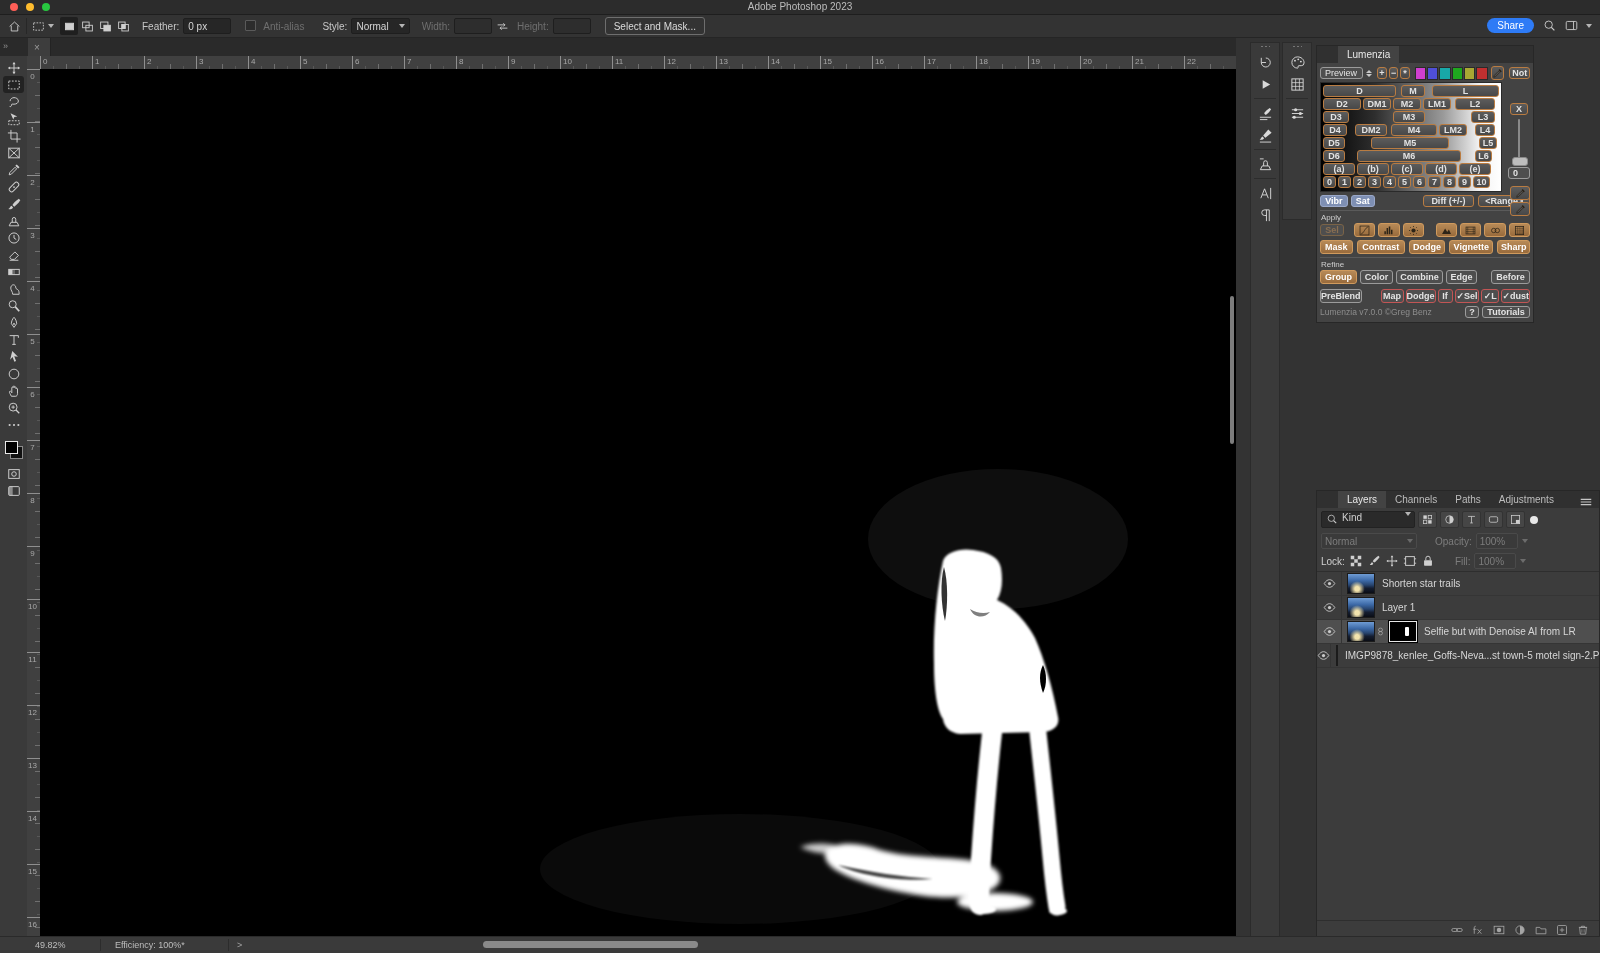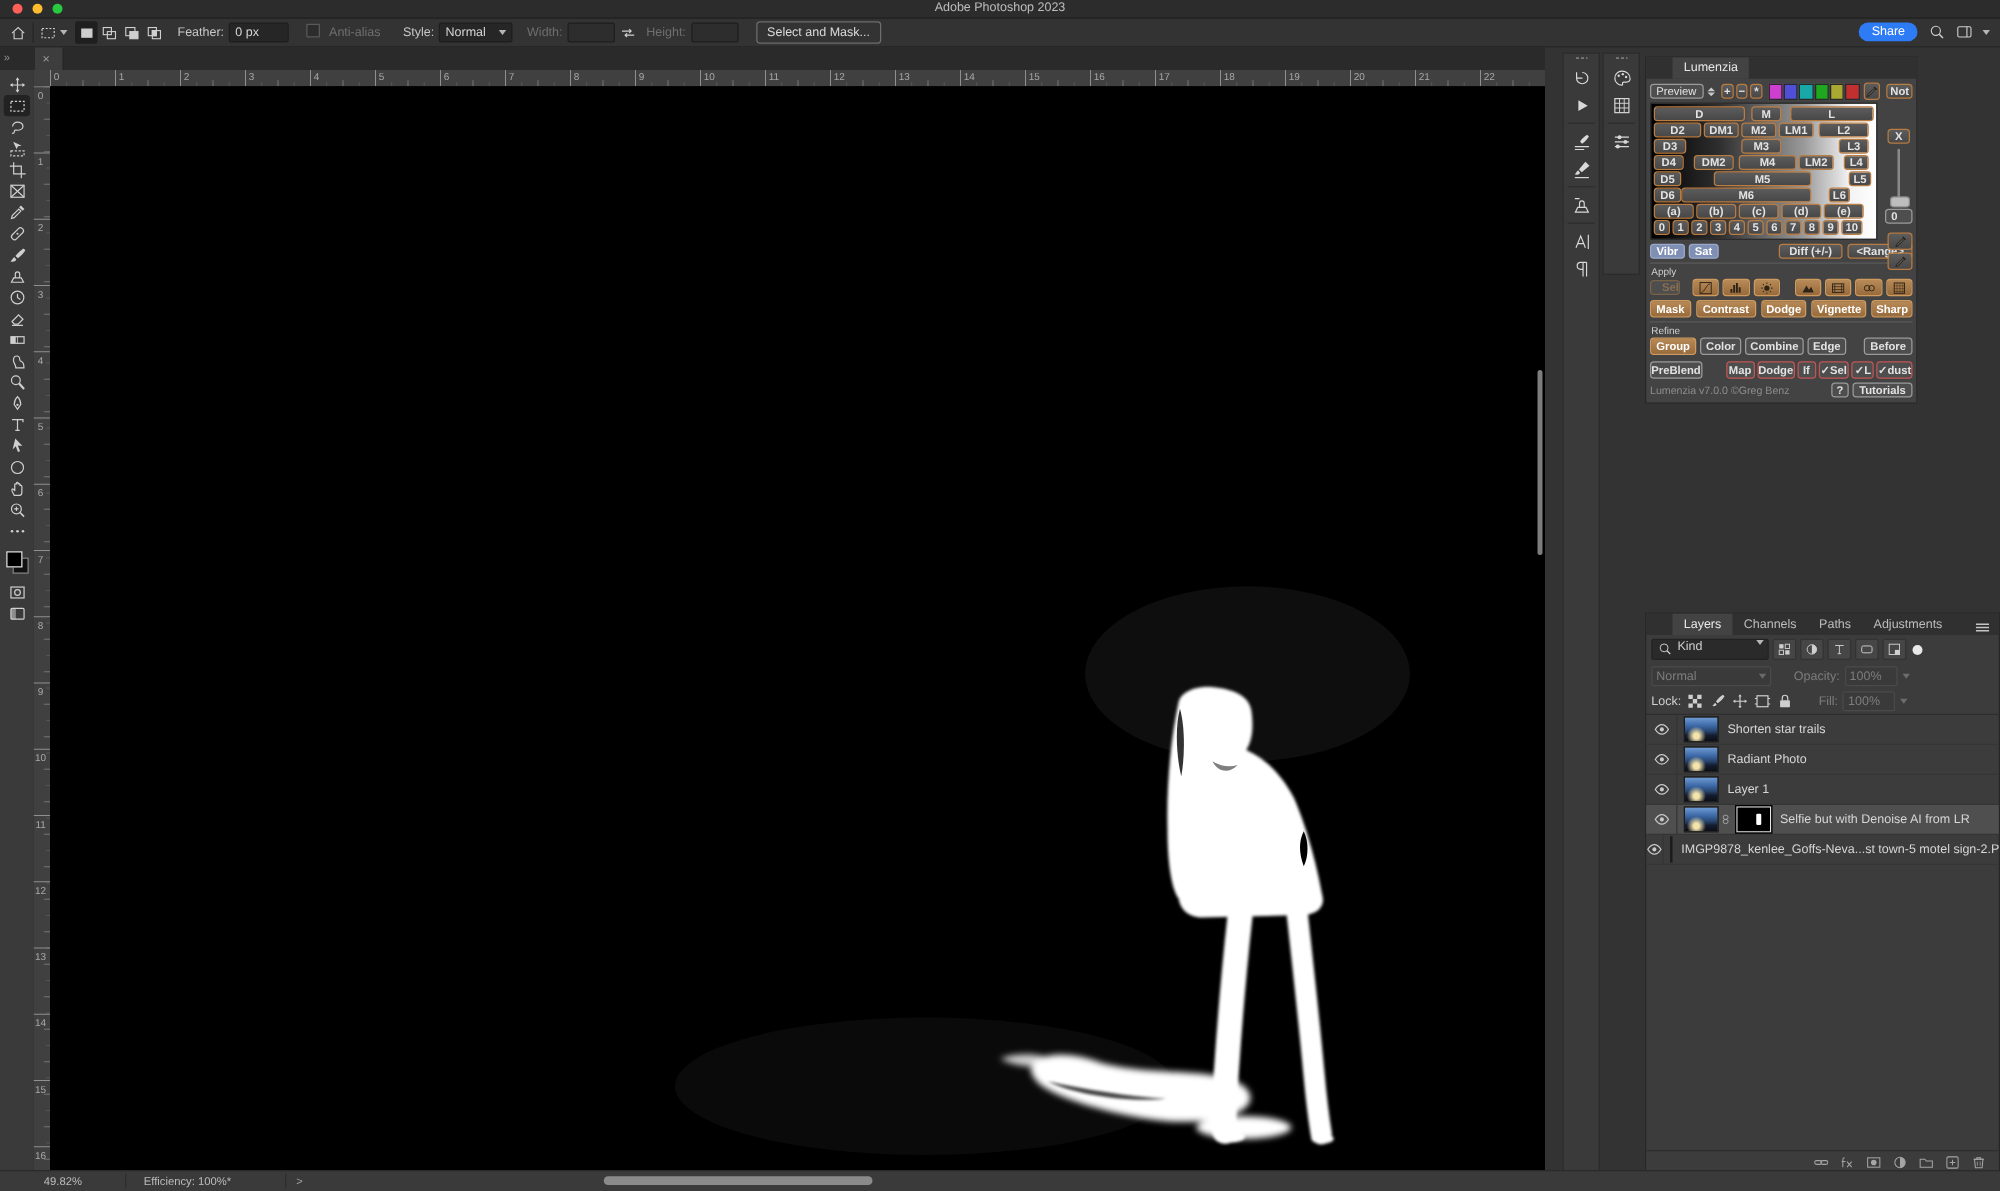--- a/index.html
+++ b/index.html
@@ -657,21 +657,21 @@
               <div class="lzb" style="width: 28px; margin-left: 2px;">LM2</div>
               <div class="lzb" style="width: 20px; margin-left: 8px;">L4</div>
             </div>
             <div class="lz-row">
               <div class="lzb" style="width: 22px;">D5</div>
               <div class="lzb" style="width: 78px; margin-left: 26px;">M5</div>
               <div class="lzb" style="width: 18px; margin-left: 30px;">L5</div>
             </div>
             <div class="lz-row">
               <div class="lzb" style="width: 22px;">D6</div>
-              <div class="lzb" style="width: 104px; ">M6</div>
+              <div class="lzb" style="width: 104px; margin-left: 12px;">M6</div>
               <div class="lzb" style="width: 17px; margin-left: 14px;">L6</div>
             </div>
             <div class="lz-row">
               <div class="lzb" style="width: 32px;">(a)</div>
               <div class="lzb" style="width: 32px; margin-left: 2px;">(b)</div>
               <div class="lzb" style="width: 32px; margin-left: 2px;">(c)</div>
               <div class="lzb" style="width: 32px; margin-left: 2px;">(d)</div>
               <div class="lzb" style="width: 32px; margin-left: 2px;">(e)</div>
             </div>
             <div class="lz-row">
@@ -712,21 +712,21 @@
         </div>
         <div class="lz-row" id="lz-vibr-row" style="margin-top:3px">
             <div class="lzb blue" style="width: 28px;">Vibr</div>
             <div class="lzb blue" style="width: 24px; margin-left: 3px;">Sat</div>
             <div class="lzb" style="width: 52px; margin-left: 48px;">Diff (+/-)</div>
             <div class="lzb" style="width: 52px; margin-left: 4px;">&lt;Range&gt;</div>
           </div>
         <div class="lz-divider"></div>
         <div class="lz-label">Apply</div>
         <div class="lz-row" id="lz-applyicons-row">
-            <div class="lzb tan-dis" style="width: 26px; text-align: right;">Sel</div>
+            <div class="lzb tan-dis" style="width: 26px;">Sel</div>
             <div class="lzb tan iconb" style="width: 23px; margin-left: 10px;">
               <span class="icon" style="color: rgb(50, 40, 26);">
                 <svg viewBox="0 0 16 16" width="11" height="11" stroke="currentColor" fill="none">
                   <rect x="1.5" y="1.5" width="13" height="13" fill="none"></rect>
                   <path d="M3 13C6.5 13 9.5 3 13 3" fill="none"></path>
                 </svg>
               </span>
             </div>
             <div class="lzb tan iconb" style="width: 23px; margin-left: 3px;">
               <span class="icon" style="color: rgb(50, 40, 26);">
@@ -937,32 +937,20 @@
           <div class="layer-row">
             <span class="eye-cell">
               <span class="icon" style="color: rgb(201, 201, 201);">
                 <svg viewBox="0 0 16 16" width="13" height="13" stroke="currentColor" fill="none">
                   <path d="M1.5 8C3.5 4.8 5.7 3.3 8 3.3S12.5 4.8 14.5 8c-2 3.2-4.2 4.7-6.5 4.7S3.5 11.2 1.5 8z" fill="none"></path>
                   <circle cx="8" cy="8" r="2" fill="currentColor" stroke="none"></circle>
                 </svg>
               </span>
             </span>
             <span class="thumb"></span>
-            <span class="layer-name">Radiant Photo</span>
-          </div>
-          <div class="layer-row">
-            <span class="eye-cell">
-              <span class="icon" style="color: rgb(201, 201, 201);">
-                <svg viewBox="0 0 16 16" width="13" height="13" stroke="currentColor" fill="none">
-                  <path d="M1.5 8C3.5 4.8 5.7 3.3 8 3.3S12.5 4.8 14.5 8c-2 3.2-4.2 4.7-6.5 4.7S3.5 11.2 1.5 8z" fill="none"></path>
-                  <circle cx="8" cy="8" r="2" fill="currentColor" stroke="none"></circle>
-                </svg>
-              </span>
-            </span>
-            <span class="thumb"></span>
             <span class="layer-name">Layer 1</span>
           </div>
           <div class="layer-row selected">
             <span class="eye-cell">
               <span class="icon" style="color: rgb(201, 201, 201);">
                 <svg viewBox="0 0 16 16" width="13" height="13" stroke="currentColor" fill="none">
                   <path d="M1.5 8C3.5 4.8 5.7 3.3 8 3.3S12.5 4.8 14.5 8c-2 3.2-4.2 4.7-6.5 4.7S3.5 11.2 1.5 8z" fill="none"></path>
                   <circle cx="8" cy="8" r="2" fill="currentColor" stroke="none"></circle>
                 </svg>
               </span>

